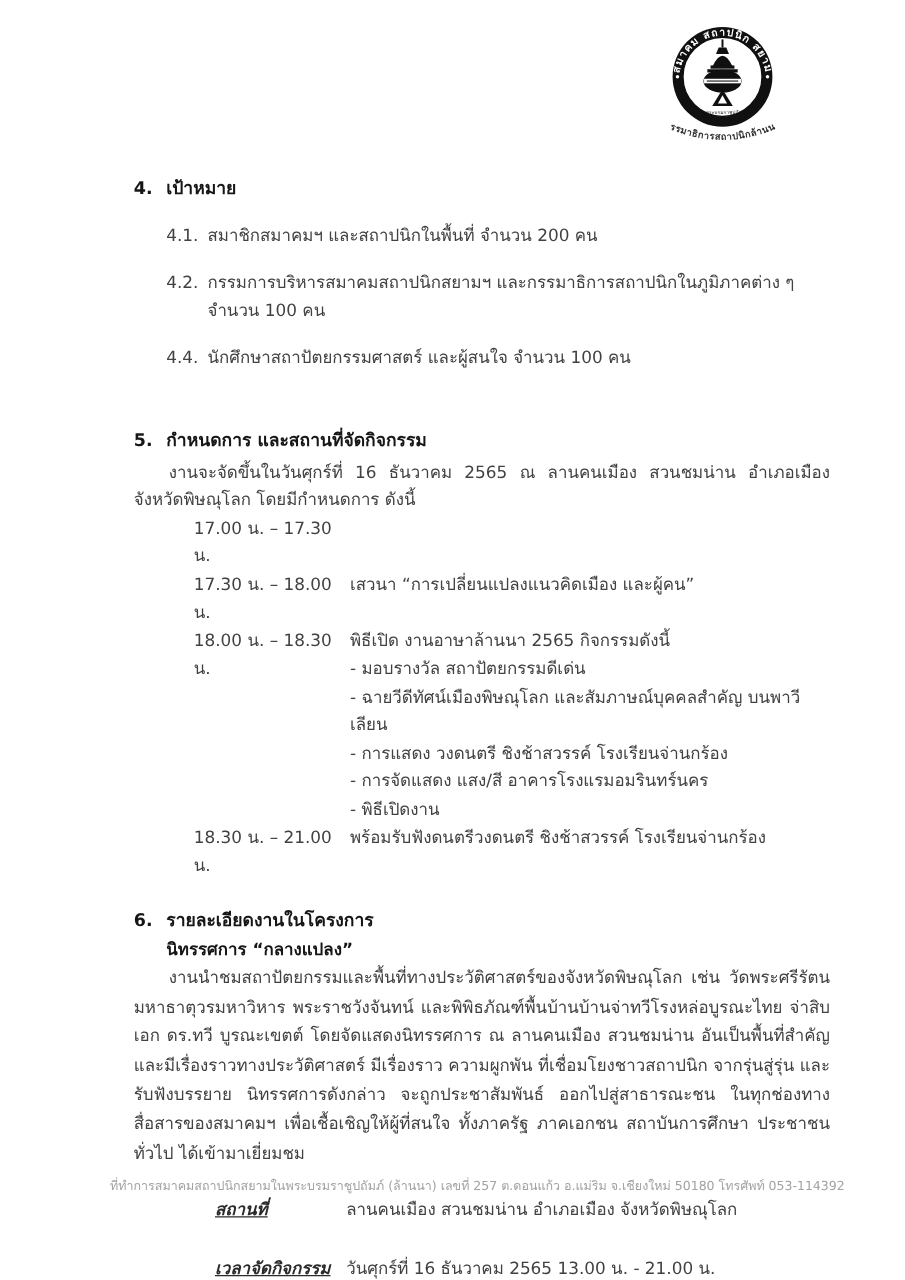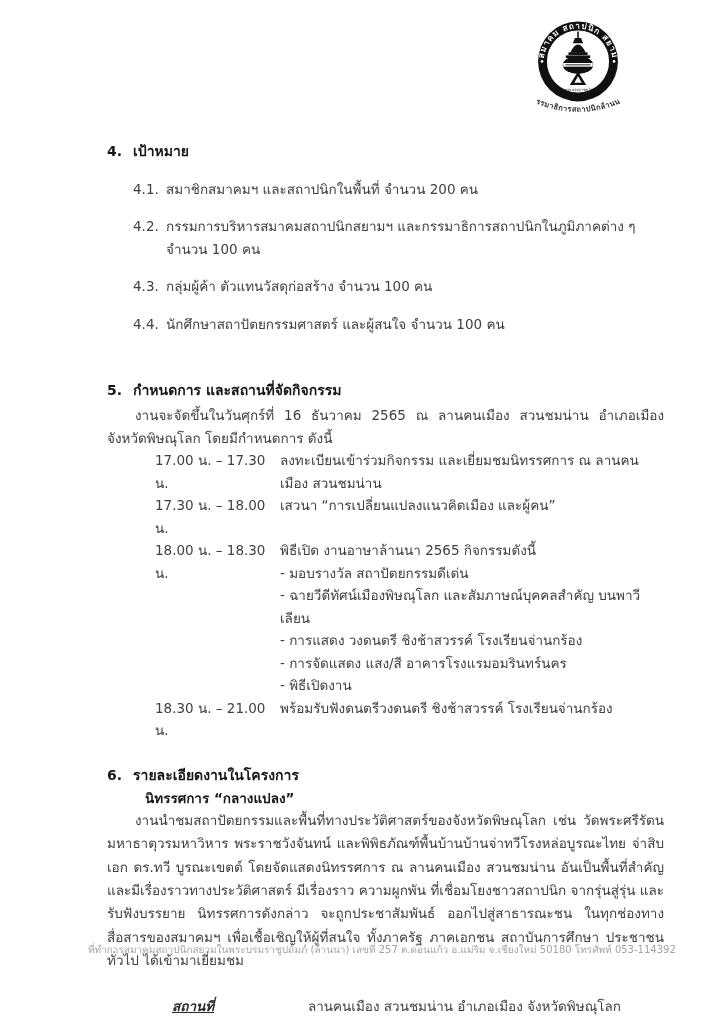--- a/index.html
+++ b/index.html
@@ -25,25 +25,25 @@
   .goal-text{flex:1;}
 
   .schedule{margin-bottom:22px;}
   .intro{margin:2px 0 0 0;text-indent:28px;text-align:justify;line-height:22.6px;}
   .sched-table{margin-left:48px;margin-top:0px;}
   .sched-row{display:flex;align-items:flex-start;}
   .sched-time{width:125px;flex:0 0 125px;line-height:22.5px;}
   .sched-desc{flex:1;}
   .sched-line{line-height:22.5px;}
 
-  .details .subtitle{margin-left:38px;font-weight:bold;color:#161616;line-height:22px;}
+  .details .subtitle{margin-left:26px;font-weight:bold;color:#161616;line-height:22px;}
   .details .paragraph{margin:0;text-indent:28px;text-align:justify;line-height:23.4px;}
 
   .info-rows{margin-left:65px;margin-top:22px;}
-  .info-row{display:flex;line-height:22px;margin-bottom:25px;gap:31px;}
+  .info-row{display:flex;line-height:22px;margin-bottom:25px;}
   .info-label{width:105px;flex:0 0 105px;font-weight:bold;font-style:italic;text-decoration:underline;color:#2b2b2b;}
   .info-value{flex:1;}
 
   .footer{
     position:absolute;left:80px;top:936px;right:30px;
     font-size:10px;color:#a2a2a2;line-height:27px;
   }
   .footer-line1{margin-left:8px;}
 </style>
 </head>
@@ -98,43 +98,36 @@
       <div class="goal-items">
         <div class="goal-item">
           <span class="goal-num">4.1.</span>
           <span class="goal-text">สมาชิกสมาคมฯ และสถาปนิกในพื้นที่ จำนวน 200 คน</span>
         </div>
         <div class="goal-item">
           <span class="goal-num">4.2.</span>
           <span class="goal-text">กรรมการบริหารสมาคมสถาปนิกสยามฯ และกรรมาธิการสถาปนิกในภูมิภาคต่าง ๆ จำนวน 100 คน</span>
         </div>
         <div class="goal-item">
-          <span class="goal-num">4.3.</span>
-          <span class="goal-text">กลุ่มผู้ค้า ตัวแทนวัสดุก่อสร้าง จำนวน 100 คน</span>
-        </div>
-        <div class="goal-item">
           <span class="goal-num">4.4.</span>
           <span class="goal-text">นักศึกษาสถาปัตยกรรมศาสตร์  และผู้สนใจ จำนวน 100 คน</span>
         </div>
       </div>
     </section>
 
     <section class="schedule">
       <div class="sec-head">
         <span class="sec-num">5.</span>
         <span class="sec-title">กำหนดการ และสถานที่จัดกิจกรรม</span>
       </div>
       <p class="intro">งานจะจัดขึ้นในวันศุกร์ที่ 16 ธันวาคม 2565 ณ ลานคนเมือง สวนชมน่าน อำเภอเมือง จังหวัดพิษณุโลก โดยมีกำหนดการ ดังนี้</p>
       <div class="sched-table">
 
         <div class="sched-row">
           <span class="sched-time">17.00 น. – 17.30 น.</span>
-          <div class="sched-desc">
-            <div class="sched-line">ลงทะเบียนเข้าร่วมกิจกรรม และเยี่ยมชมนิทรรศการ ณ ลานคนเมือง สวนชมน่าน</div>
-          </div>
         </div>
 
         <div class="sched-row">
           <span class="sched-time">17.30 น. – 18.00 น.</span>
           <div class="sched-desc">
             <div class="sched-line">เสวนา “การเปลี่ยนแปลงแนวคิดเมือง และผู้คน”</div>
           </div>
         </div>
 
         <div class="sched-row">

